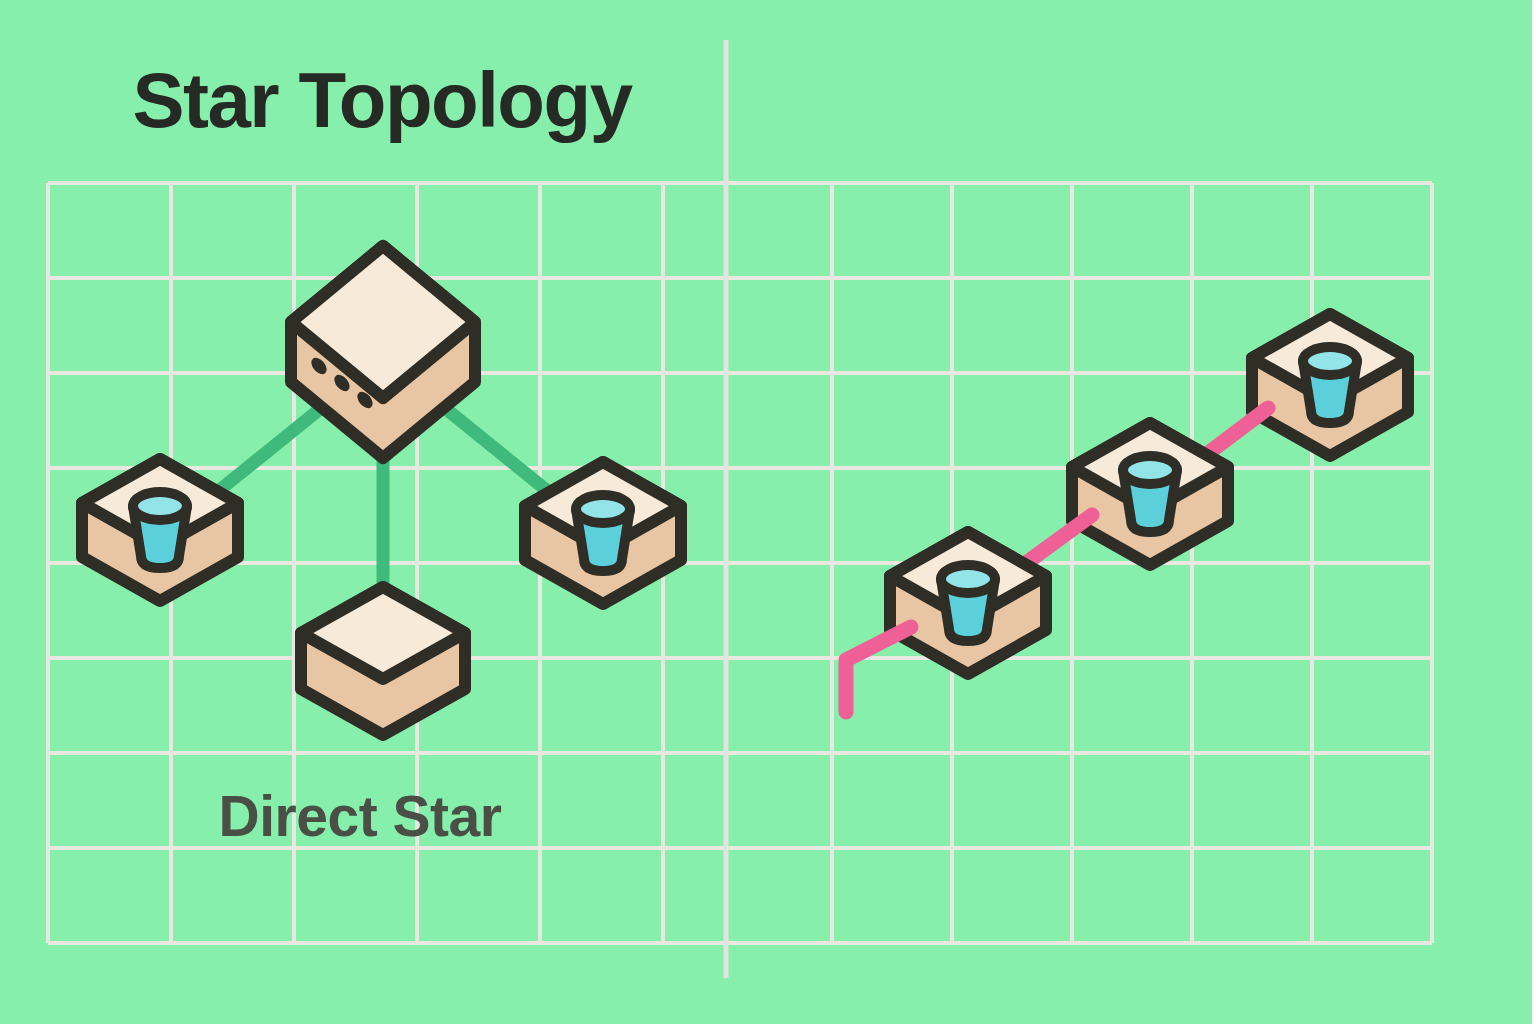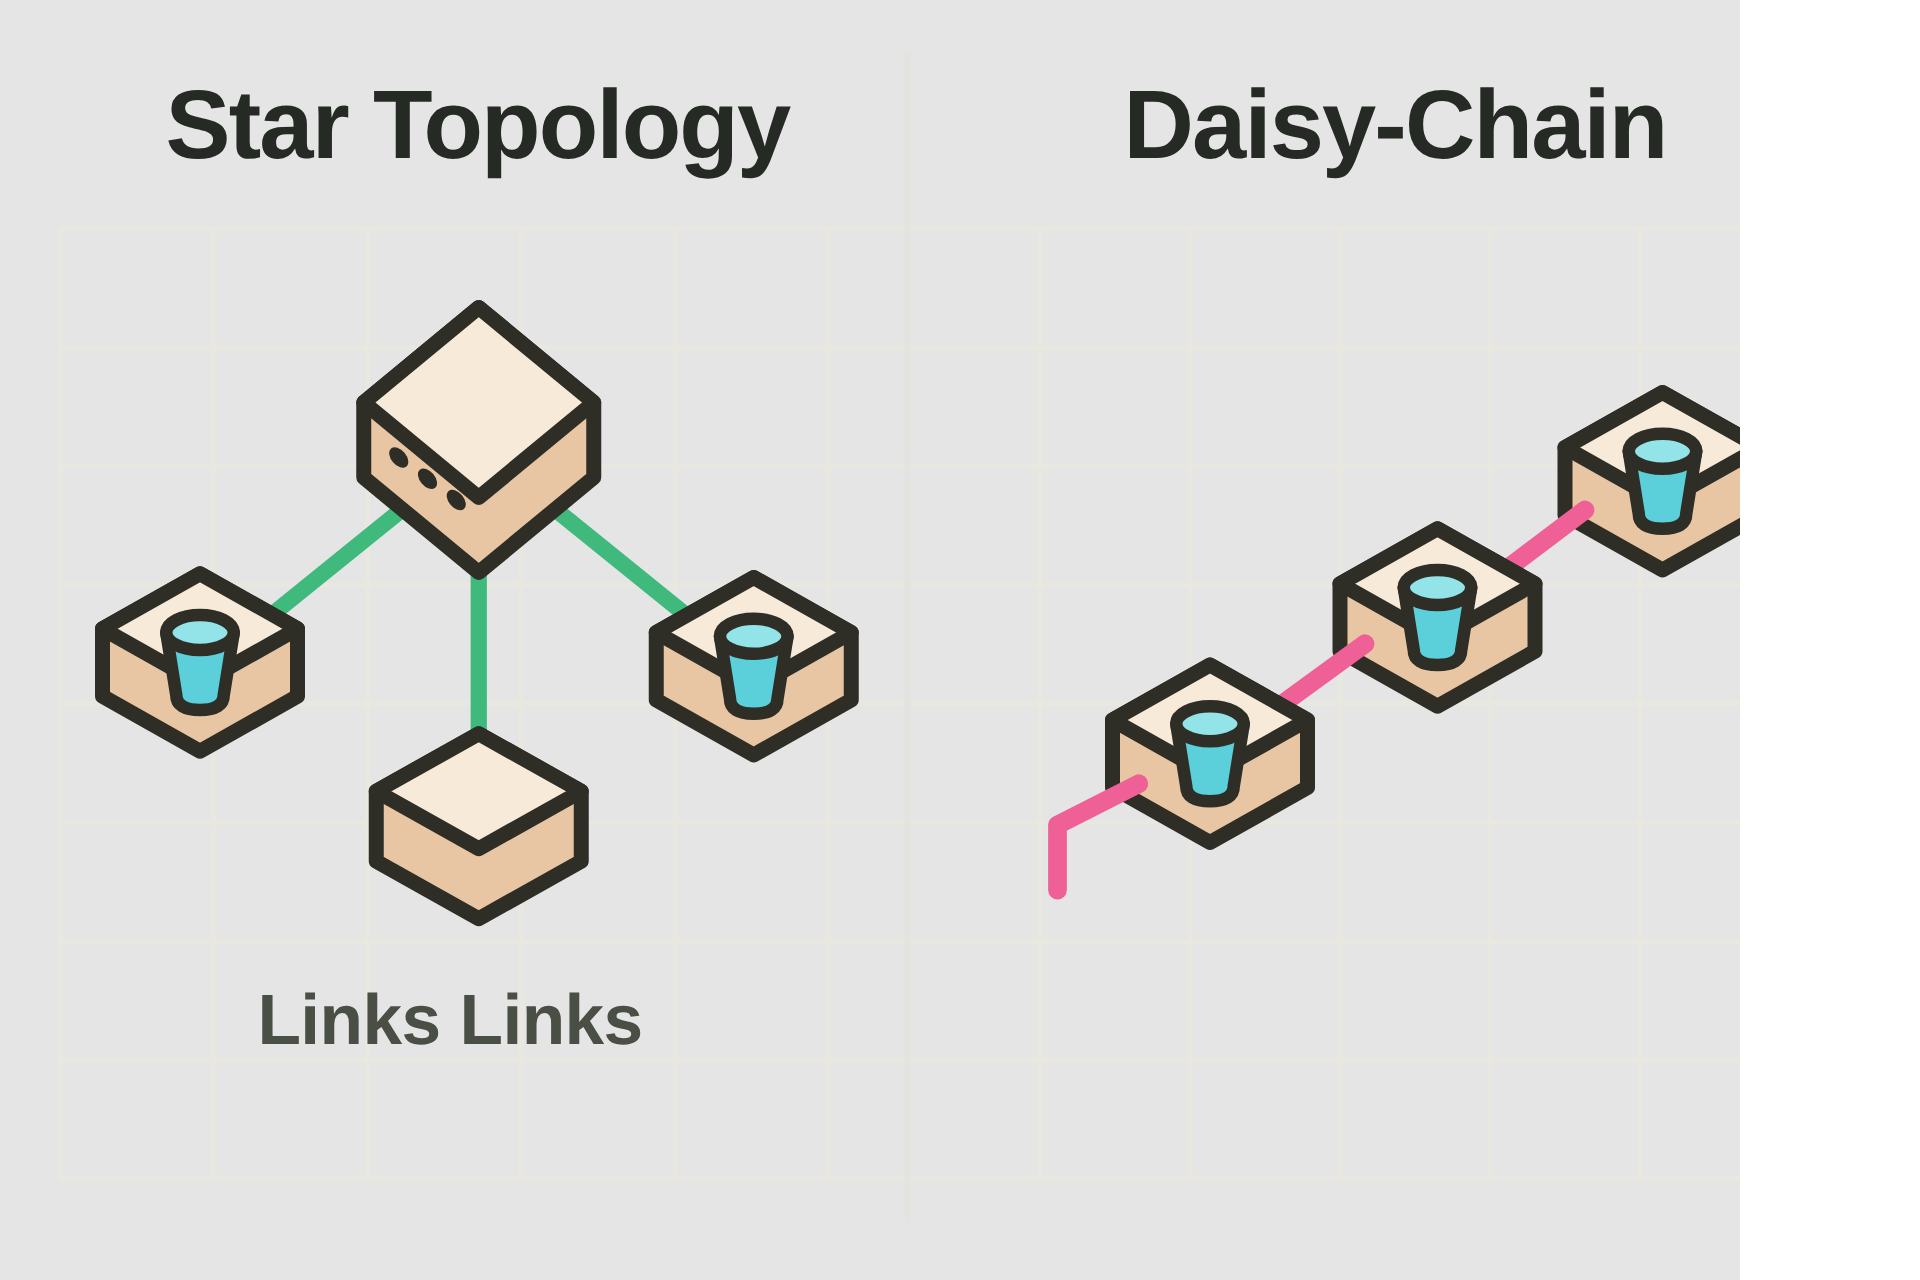--- a/index.html
+++ b/index.html
@@ -3,22 +3,22 @@
 <meta charset="utf-8">
 <style>
   html,body{margin:0;padding:0;}
   body{
     width:1536px;height:1024px;
     font-family:"Liberation Sans", sans-serif;
     overflow:hidden;
   }
   .stage{
     position:relative;
-    width:1392px;height:1024px;
-    background:#e5e5e5;
+    width:1532px;height:1024px;
+    background:#86efac;
     overflow:hidden;
   }
   #scene{position:absolute;left:0;top:0;}
   .label{
     position:absolute;
     transform:translate(-50%,-50%);
     white-space:nowrap;
     user-select:none;
   }
   .panel-title{
@@ -117,17 +117,16 @@
         <g>
           <path d="M -27 -24 L -19 26 Q -19 38 0 38 Q 19 38 19 26 L 27 -24 Z" fill="#5bcfda" stroke="#2e2e27" stroke-width="10" stroke-linejoin="round"></path>
           <ellipse cx="0" cy="-24" rx="27" ry="14" fill="#92e4e8" stroke="#2e2e27" stroke-width="10"></ellipse>
         </g>
       </g>
       <polyline points="846,712 846,660 911,627" fill="none" stroke="#ef6096" stroke-width="15" stroke-linecap="round" stroke-linejoin="round"></polyline>
     </svg>
 
   <div class="label panel-title" style="left: 382px; top: 100px;">Star Topology</div>
 
-  <div class="label panel-title" style="left: 1116px; top: 100px;">Daisy-Chain</div>
 
-  <div class="label panel-caption" style="left: 360px; top: 816px;">Links Links</div>
+  <div class="label panel-caption" style="left: 360px; top: 816px;">Direct Star</div>
 
 </div>
 
 </body></html>

